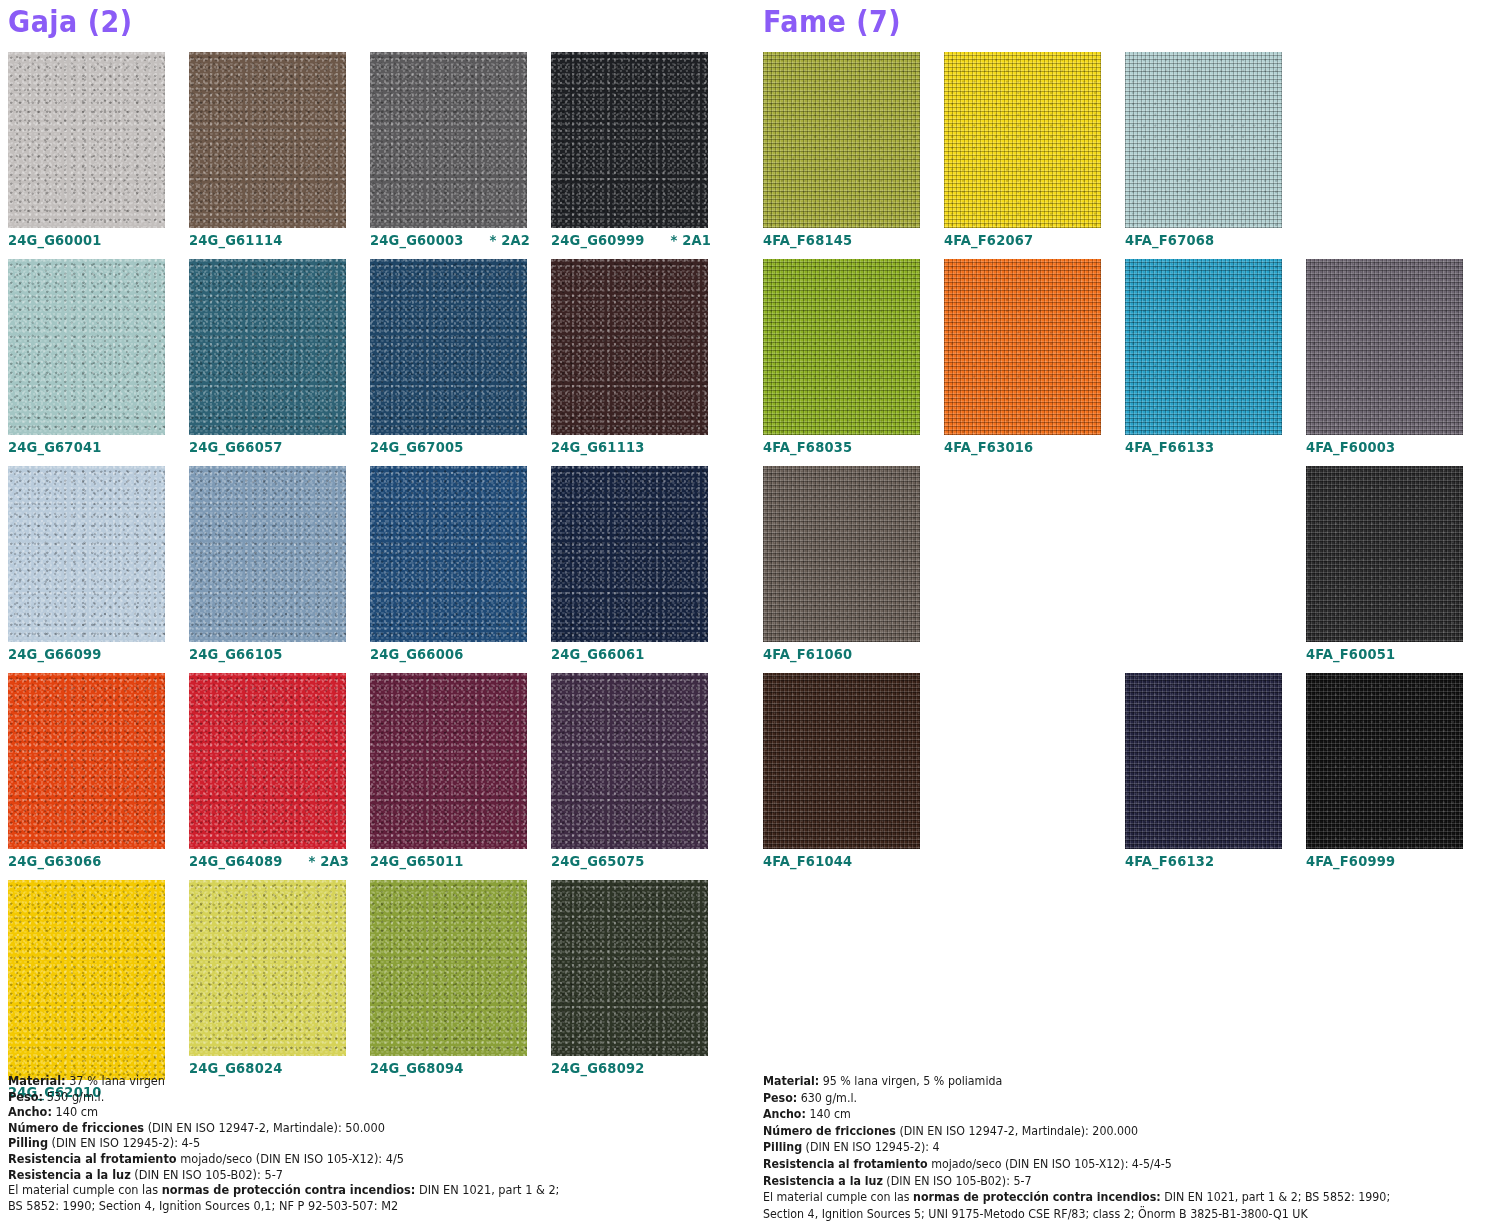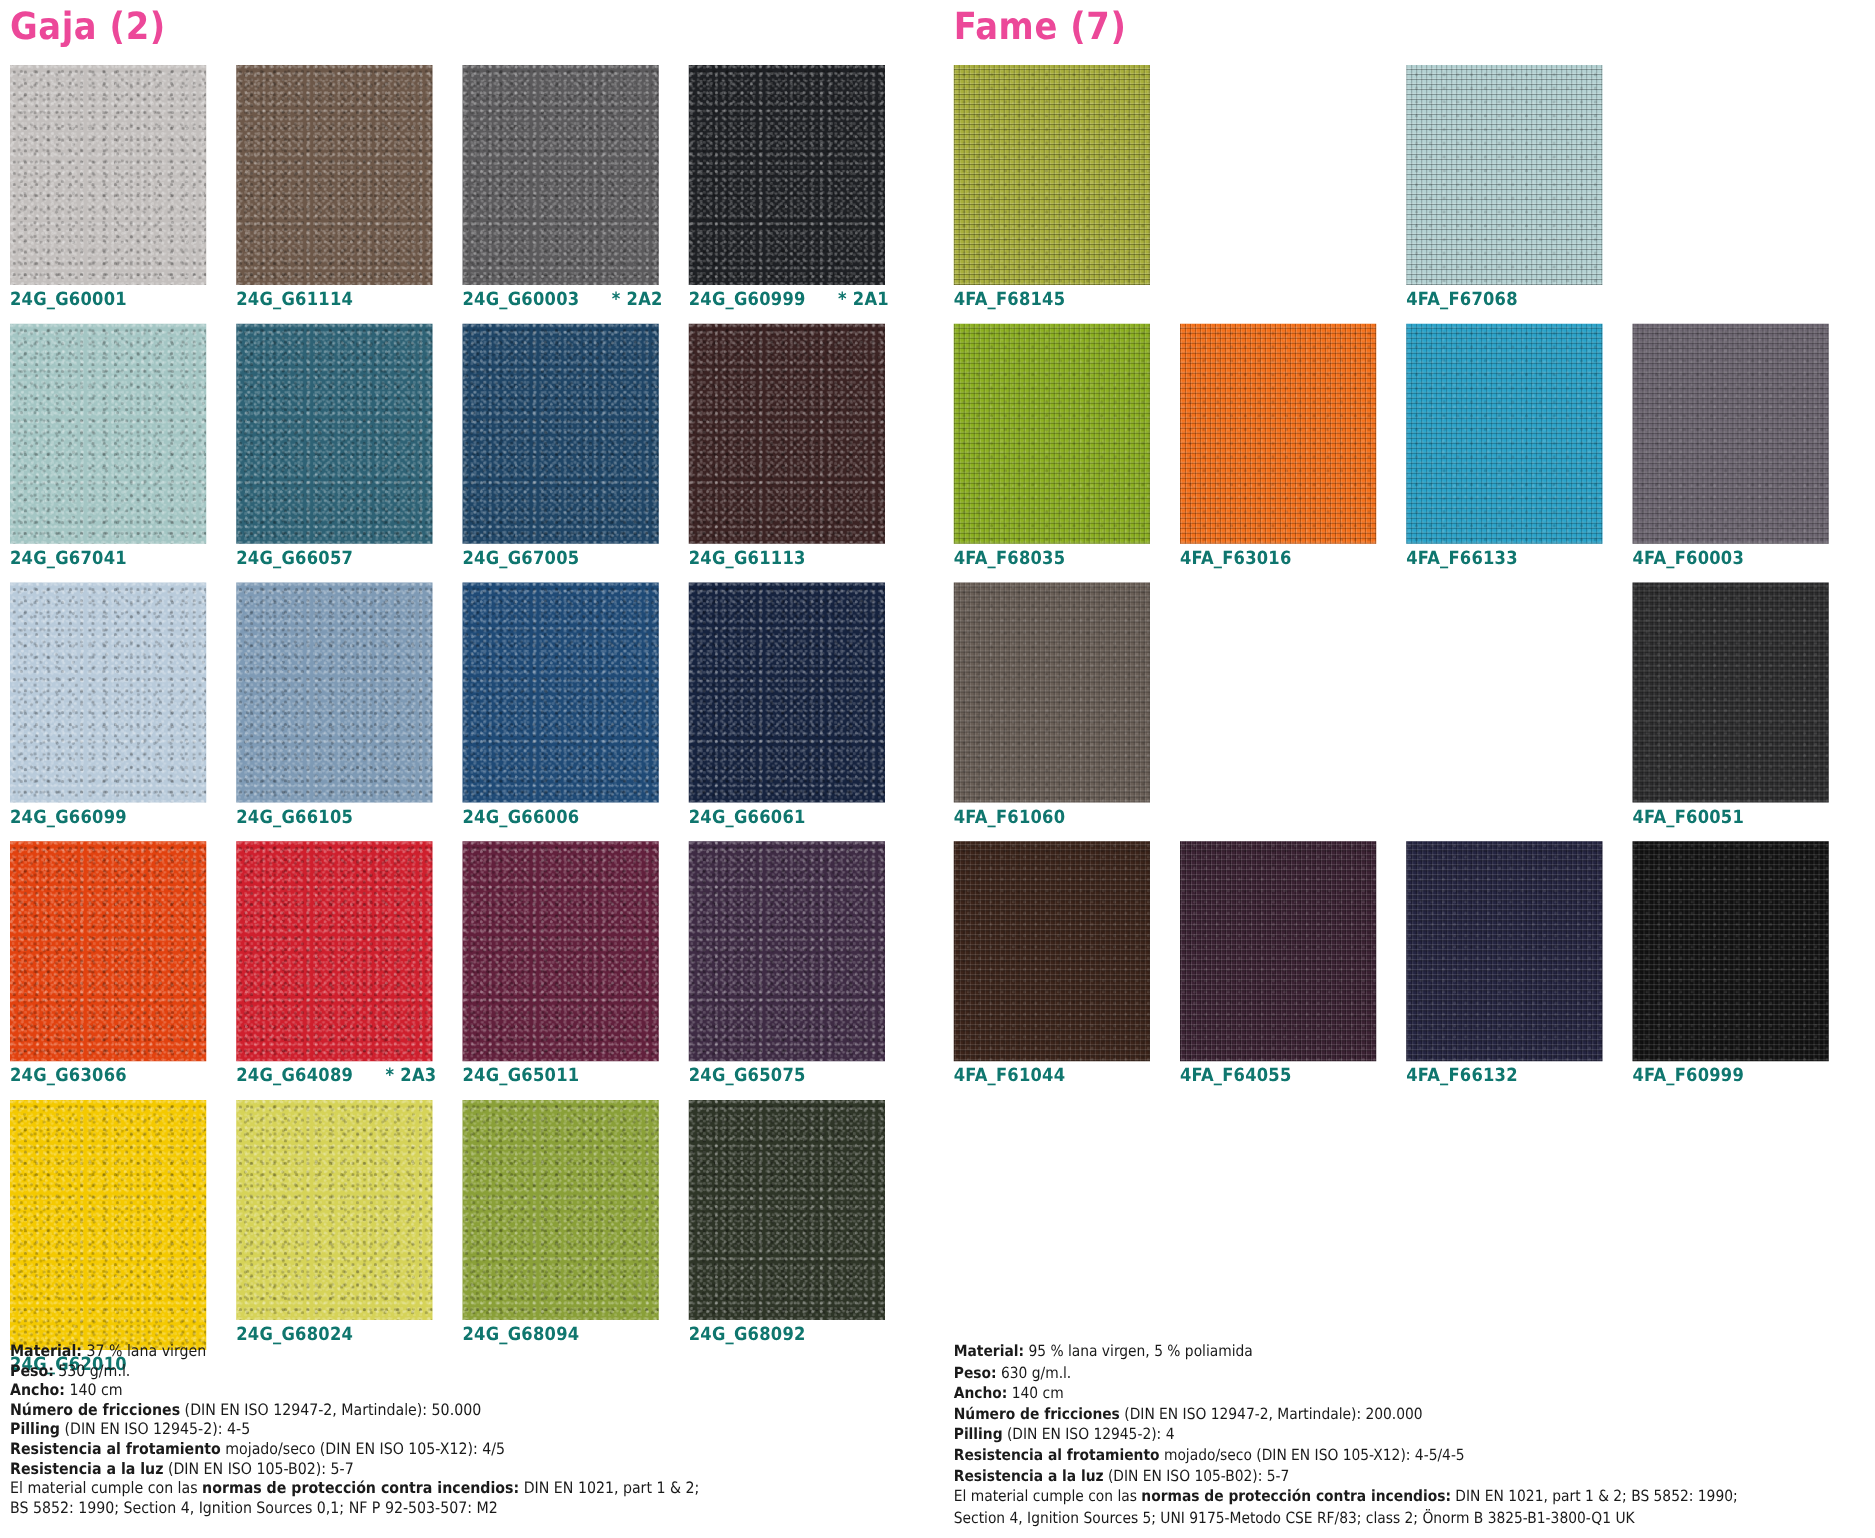--- a/index.html
+++ b/index.html
@@ -16,21 +16,21 @@
   .panel-left{left:0;width:745px;}
   .panel-right{left:755px;width:745px;}
 
   .panel-title{
     position:absolute;
     top:4px;left:8px;
     font-size:30px;
     font-weight:bold;
     letter-spacing:0.5px;
     font-family:"DejaVu Sans Condensed","Liberation Sans",sans-serif;
-    color:#ec4899;
+    color:#8b5cf6;
     white-space:nowrap;
   }
 
   .grid{position:absolute;left:0;top:52px;width:745px;}
 
   .row{position:relative;height:207px;}
   .row-tall{height:218px;}
 
   .cell{position:absolute;top:0;width:157px;}
   .cell.c0{left:8px;}
@@ -216,20 +216,24 @@
       </div>
   </div>
   <div class="panel panel-right">
     <div class="panel-title">Fame (7)</div>
     <div class="grid">
         <div class="row">
           <div class="cell c0">
             <div class="swatch tex-weave" style="background: rgb(168, 174, 60);"></div>
             <div class="label"><span class="code">4FA_F68145</span></div>
           </div>
+          <div class="cell c1">
+            <div class="swatch tex-weave" style="background: rgb(245, 218, 24);"></div>
+            <div class="label"><span class="code">4FA_F62067</span></div>
+          </div>
           <div class="cell c2">
             <div class="swatch tex-weave" style="background: rgb(180, 210, 211);"></div>
             <div class="label"><span class="code">4FA_F67068</span></div>
           </div>
         </div>
         <div class="row">
           <div class="cell c0">
             <div class="swatch tex-weave" style="background: rgb(140, 176, 32);"></div>
             <div class="label"><span class="code">4FA_F68035</span></div>
           </div>
@@ -253,24 +257,20 @@
           </div>
           <div class="cell c3">
             <div class="swatch tex-weave" style="background: rgb(43, 43, 44);"></div>
             <div class="label"><span class="code">4FA_F60051</span></div>
           </div>
         </div>
         <div class="row">
           <div class="cell c0">
             <div class="swatch tex-weave" style="background: rgb(60, 36, 26);"></div>
             <div class="label"><span class="code">4FA_F61044</span></div>
-          </div>
-          <div class="cell c1">
-            <div class="swatch tex-weave" style="background: rgb(59, 34, 51);"></div>
-            <div class="label"><span class="code">4FA_F64055</span></div>
           </div>
           <div class="cell c2">
             <div class="swatch tex-weave" style="background: rgb(36, 36, 64);"></div>
             <div class="label"><span class="code">4FA_F66132</span></div>
           </div>
           <div class="cell c3">
             <div class="swatch tex-weave" style="background: rgb(18, 18, 18);"></div>
             <div class="label"><span class="code">4FA_F60999</span></div>
           </div>
         </div>

